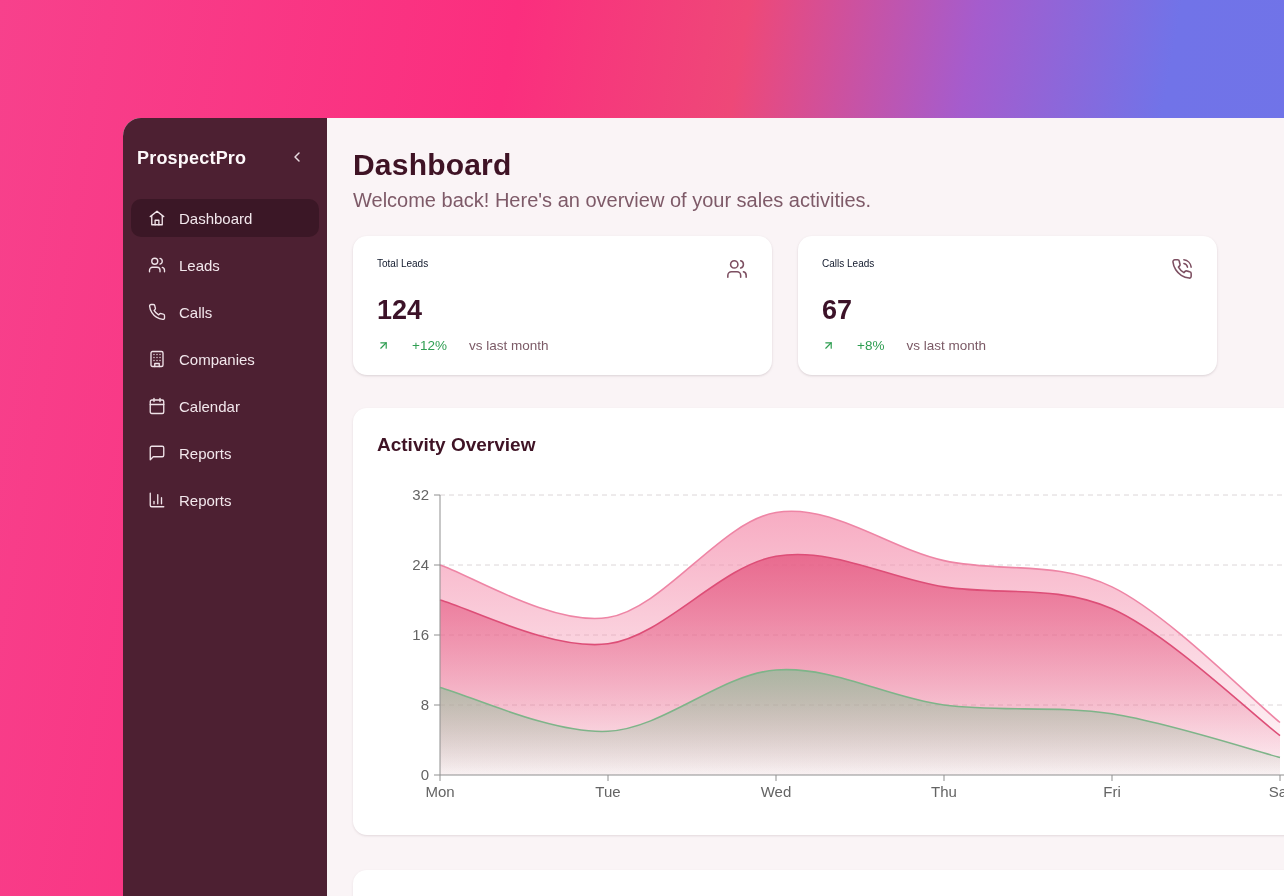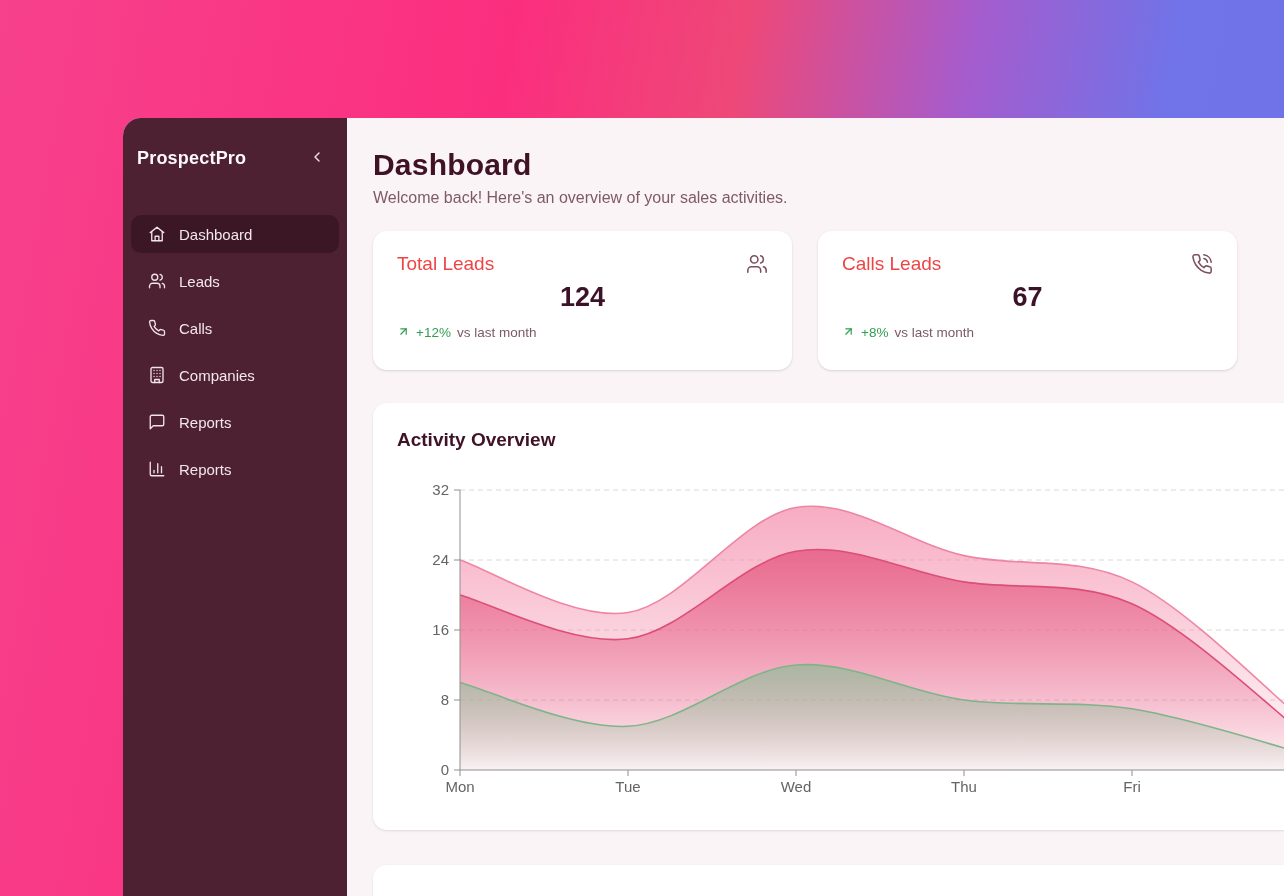--- a/index.html
+++ b/index.html
@@ -8,22 +8,22 @@
     font-family:"Liberation Sans", sans-serif;
     background:linear-gradient(100deg,#f7418c 0%,#fb2e7e 36%,#ee4878 52%,#a55ccd 68%,#7173e8 82%,#6f74e8 100%);
   }
   .window {
     position:absolute; left:123px; top:118px; right:0; bottom:0;
     border-top-left-radius:18px; overflow:hidden;
     display:flex; background:#faf4f6;
   }
   
   .sidebar {
-    width:224px; flex:none; background:#4d2032; color:#f3e8ed;
-    padding:0 8px; display:flex; flex-direction:column;gap:16px;
+    width:204px; flex:none; background:#4d2032; color:#f3e8ed;
+    padding:0 8px; display:flex; flex-direction:column;
   }
   .sidebar-header {
     display:flex; align-items:center; justify-content:space-between;
     padding:30px 12px 30px 6px;
   }
   .brand { font-size:18px; font-weight:700; color:#fdf8fa; letter-spacing:.2px; }
   .collapse-btn {
     background:none; border:none; color:#e9dbe1; cursor:pointer;
     width:20px; height:20px; display:flex; align-items:center; justify-content:center;
   }
@@ -31,31 +31,31 @@
   .nav-item {
     display:flex; align-items:center; gap:13px; height:38px;
     padding:0 12px 0 17px; border-radius:10px; cursor:pointer;
     color:#f2e7ec; font-size:15px; background:transparent; border:none; text-align:left;
   }
   .nav-item.active { background:rgba(15,0,8,.28); }
   .nav-item .ic { display:flex; color:#efe2e8; }
   
   .main { flex:1; min-width:0; padding:30px 0 0 26px; overflow:hidden; }
   .page-header h1 { font-size:30px; font-weight:800; color:#3f1325; letter-spacing:.2px; }
-  .page-header p { font-size:16px; color:#7e5a68; margin-top:7px; }
+  .page-header p { font-size:20px; color:#7e5a68; margin-top:7px; }
   .stats { display:flex; gap:26px; margin-top:24px; }
   .stat-card {
     width:419px; height:139px; flex:none; background:#fff; border-radius:14px;
     padding:22px 24px; box-shadow:0 1px 3px rgba(61,18,40,.10), 0 1px 2px rgba(0,0,0,.05);
   }
   .stat-top { display:flex; align-items:flex-start; justify-content:space-between; }
-  .stat-label { font-size:19px; color:#ef4444; }
+  .stat-label { font-size:10px; color:#0f172a; }
   .stat-icon { color:#7d4f61; display:flex; }
-  .stat-value { font-size:27px; font-weight:800; color:#3c1228; margin-top:7px;text-align:center; }
-  .stat-trend { display:flex; gap:6px; margin-top:12px; font-size:13.5px; }
+  .stat-value { font-size:27px; font-weight:800; color:#3c1228; margin-top:15px; }
+  .stat-trend { display:flex; align-items:center; gap:22px; margin-top:12px; font-size:13.5px; }
   .trend-up-icon { display:flex; }
   .stat-suffix { color:#7b5a66; }
   
   .chart-card {
     width:1090px; height:427px; background:#fff; border-radius:14px;
     margin-top:33px; padding:26px 24px;
     box-shadow:0 1px 3px rgba(61,18,40,.08), 0 1px 2px rgba(0,0,0,.04);
   }
   .chart-card h2 { font-size:19px; font-weight:700; color:#3f1325; }
   .chart { margin-top:28px; }
@@ -120,20 +120,31 @@
               <path d="M12 6h.01"></path>
               <path d="M8 10h.01"></path>
               <path d="M12 10h.01"></path>
               <path d="M16 10h.01"></path>
               <path d="M8 14h.01"></path>
               <path d="M12 14h.01"></path>
               <path d="M16 14h.01"></path>
             </svg>
           </span>
           <span>Companies</span>
+        </button>
+        <button class="nav-item">
+          <span class="ic">
+            <svg width="18" height="18" viewBox="0 0 24 24" fill="none" stroke="currentColor" stroke-width="1.8" stroke-linecap="round" stroke-linejoin="round">
+              <rect x="3" y="4" width="18" height="18" rx="2"></rect>
+              <path d="M16 2v4"></path>
+              <path d="M8 2v4"></path>
+              <path d="M3 10h18"></path>
+            </svg>
+          </span>
+          <span>Calendar</span>
         </button>
         <button class="nav-item">
           <span class="ic">
             <svg width="18" height="18" viewBox="0 0 24 24" fill="none" stroke="currentColor" stroke-width="1.8" stroke-linecap="round" stroke-linejoin="round">
               <path d="M21 15a2 2 0 0 1-2 2H7l-4 4V5a2 2 0 0 1 2-2h14a2 2 0 0 1 2 2z"></path>
             </svg>
           </span>
           <span>Reports</span>
         </button>
         <button class="nav-item">

